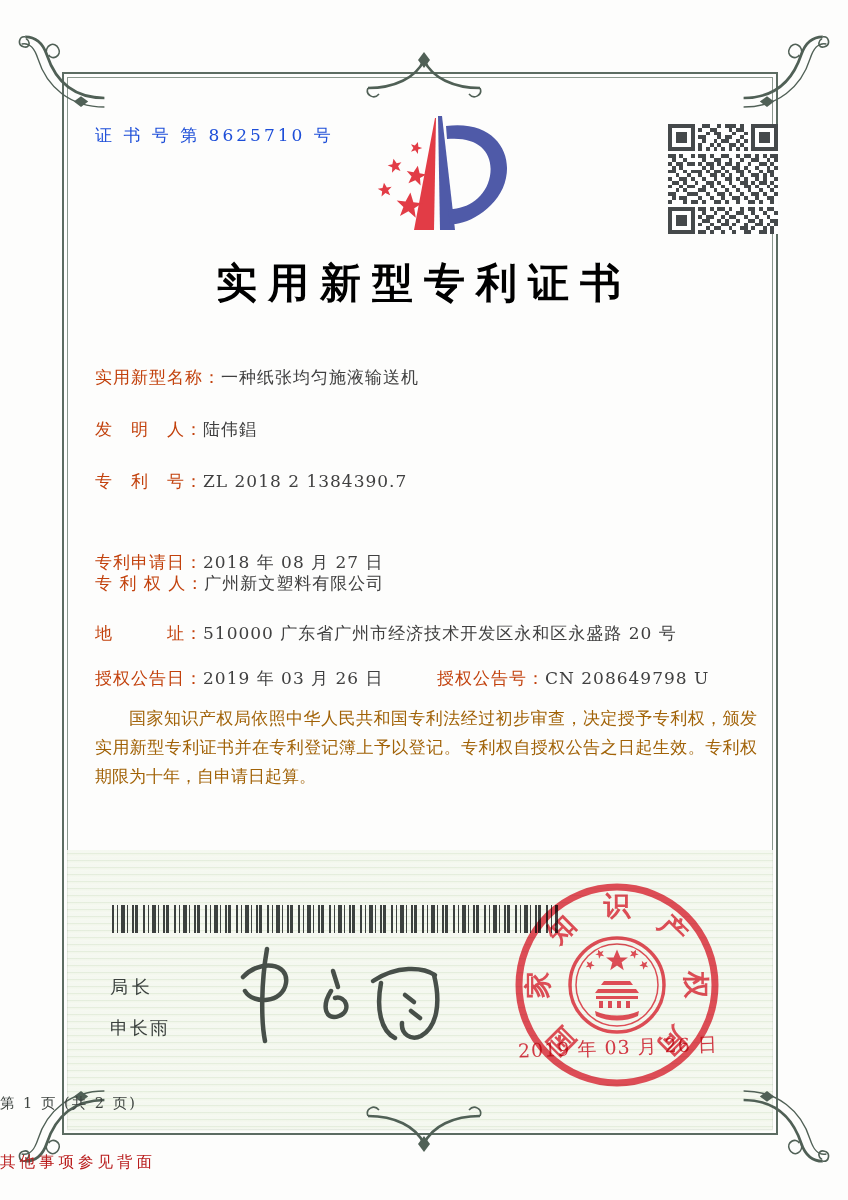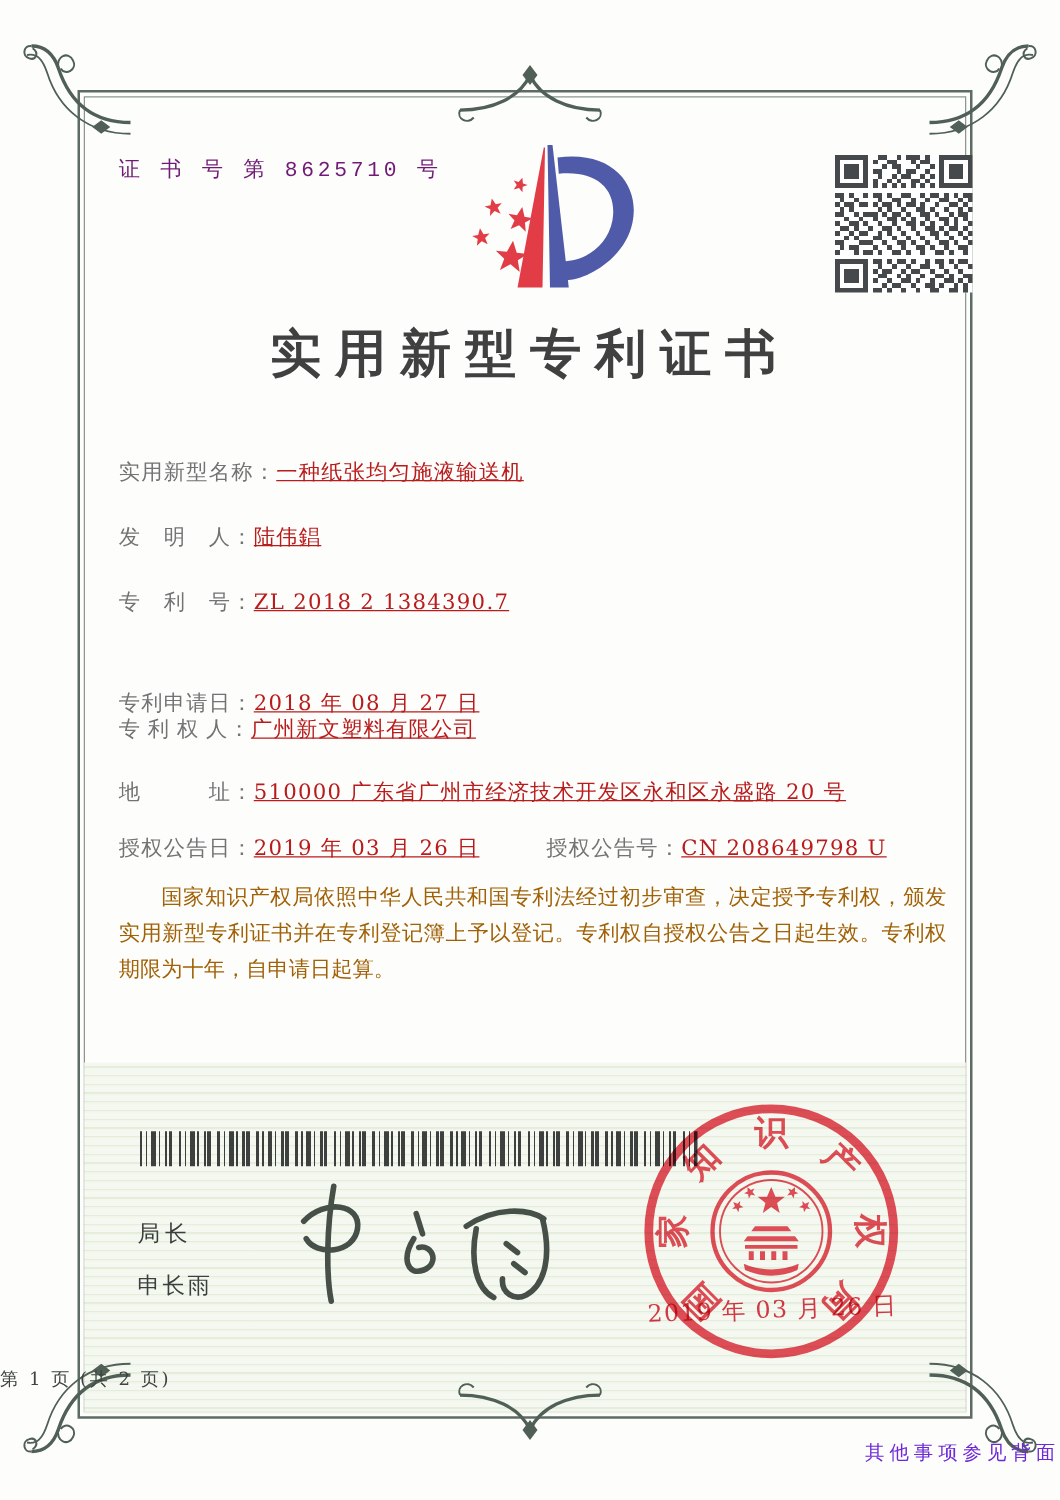--- a/index.html
+++ b/index.html
@@ -19,48 +19,48 @@
     position:absolute;inset:3px;border:1px solid #8a988e;
   }
   
   .guilloche{
     left:67px;top:850px;width:706px;height:281px;
     background:repeating-linear-gradient(180deg,
       #f3f7ee 0px,#f3f7ee 3px,#dfead6 3px,#e2ecd9 4px,
       #eef4e6 4px,#f6f9f1 7px);
     opacity:.85;
   }
-  .cert-no{left:95px;top:124px;font-size:17px;letter-spacing:3px;color:#701a75;font-family:Liberation Mono, monospace;}
+  .cert-no{left:95px;top:124px;font-size:17px;letter-spacing:3px;color:#1d4ed8;}
   .title{
     left:0;top:256px;width:848px;text-align:center;
-    font-size:41px;font-weight:700;letter-spacing:11px;color:#404040;
+    font-size:41px;font-weight:700;letter-spacing:11px;color:#000000;
   }
   .field{left:95px;width:665px;font-size:17px;letter-spacing:1px;color:#3a403d;white-space:nowrap;}
-  .flabel{color:#737373;font-family:Liberation Serif, serif;}
-  .fvalue{color:#b91c1c;text-decoration:underline;}
+  .flabel{color:#c2410c;}
+  .fvalue{color:#404040;}
   .paras{left:95px;top:704px;width:662px;font-size:17px;line-height:29px;
     text-align:justify;color:#a16207;}
   .paras p{margin:0;text-indent:2em;}
   .barcode{
     left:112px;top:905px;width:446px;height:28px;
     background-image:repeating-linear-gradient(90deg,
       #3c413f 0 2px,rgba(0,0,0,0) 2px 5px,
       #3c413f 5px 6px,rgba(0,0,0,0) 6px 9px,
       #3c413f 9px 13px,rgba(0,0,0,0) 13px 15px,
       #3c413f 15px 16px,rgba(0,0,0,0) 16px 20px,
       #3c413f 20px 22px,rgba(0,0,0,0) 22px 23px,
       #3c413f 23px 26px,rgba(0,0,0,0) 26px 31px);
   }
   .signer-title{left:110px;top:975px;font-size:18px;letter-spacing:4px;}
   .signer-name{left:110px;top:1016px;font-size:18px;letter-spacing:2px;}
   .seal{left:510px;top:878px;width:214px;height:214px;mix-blend-mode:multiply;opacity:.92;}
   .seal-date{left:518px;top:1035px;font-size:19px;color:#dd3b49;letter-spacing:1px;
     transform:rotate(-2deg);mix-blend-mode:multiply;}
   .page-indicator{left:0;top:1094px;width:848px;text-align:left;font-size:14.5px;letter-spacing:2px;color:#3e4440;}
-  .back-note{left:0;top:1152px;width:848px;text-align:right;font-size:15.5px;letter-spacing:4px;color:#6d28d9;}
+  .back-note{left:0;top:1152px;width:848px;text-align:left;font-size:15.5px;letter-spacing:4px;color:#b91c1c;}
   .orn{color:#506056;}
 </style>
 </head>
 <body>
 
 <div class="page">
 
   <svg width="0" height="0" style="position:absolute">
     <defs>
       <symbol id="orn-corner" viewBox="0 0 100 100">

